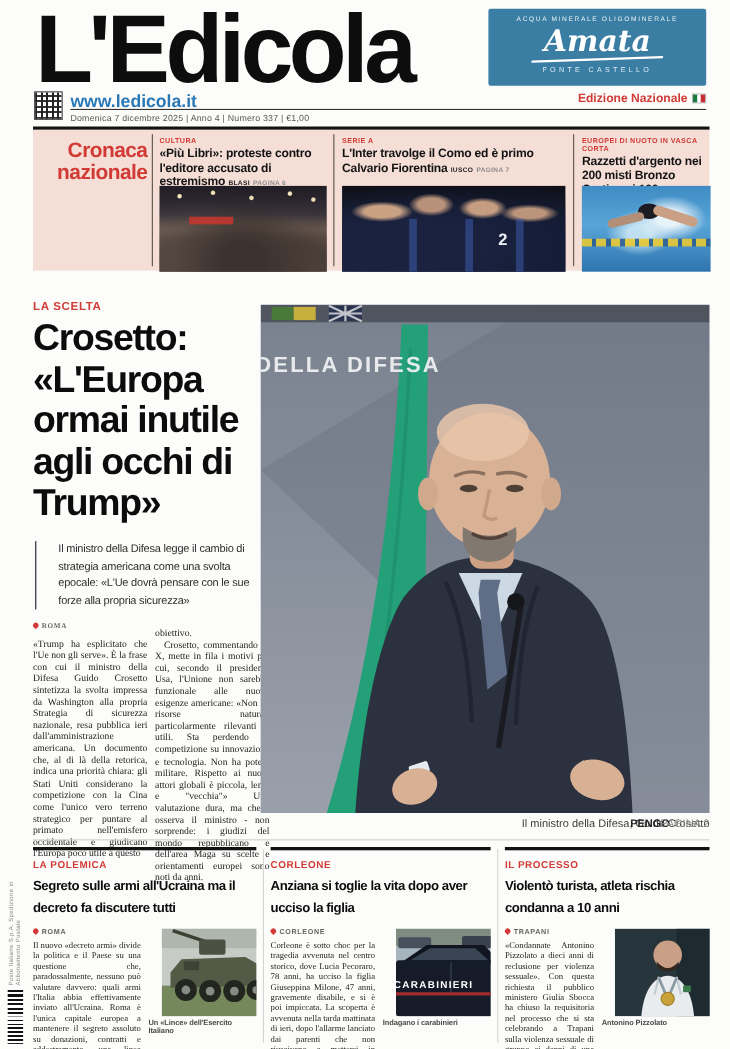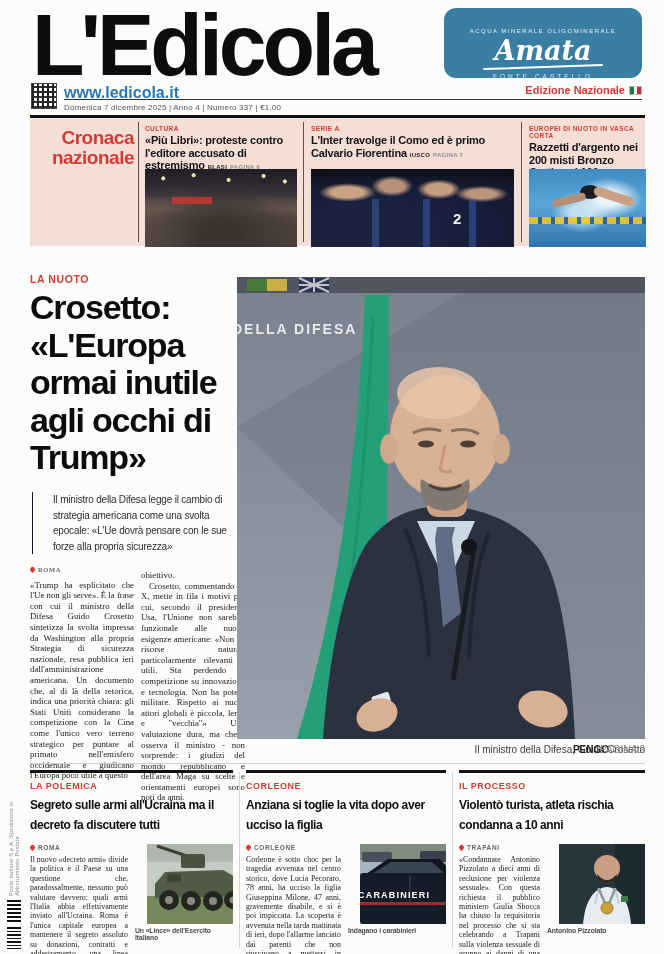--- a/index.html
+++ b/index.html
@@ -12,22 +12,22 @@
   
   .logo {
     position:absolute; left:32px; top:2px;
     font-size:86px; line-height:84px; font-weight:bold;
     letter-spacing:-4px; color:#0d0d0d;
     font-family:"Liberation Sans", sans-serif;
     transform:scaleY(1.02); transform-origin:left top;
   }
   .ad-box {
     position:absolute; right:22px; top:8px; width:198px; height:70px;
-    background:#3a7ea4; color:#fff; text-align:center; border-radius:12px;
-    padding-top:20px;
+    background:#3a7ea4; color:#fff; text-align:center; border-radius:2px;
+    padding-top:7px;
   }
   .ad-tagline { font-size:6px; letter-spacing:1.5px; color:#e8f2f7; }
   .ad-brand {
     font-family:"DejaVu Serif", serif; font-style:italic; font-weight:bold;
     font-size:27px; line-height:30px; margin-top:2px;
   }
   .ad-swash { width:120px; height:2px; background:#fff; margin:0 auto; border-radius:2px; transform:rotate(-2deg); }
   .ad-subline { font-size:6.5px; letter-spacing:3px; margin-top:5px; color:#dcebf3; }
   .qr {
     position:absolute; left:32px; top:84px; width:24px; height:24px;
@@ -110,21 +110,21 @@
   }
   .dateline { font-size:6.5px; font-weight:bold; color:#666; letter-spacing:.6px; }
   .pin { display:inline-block; width:5px; height:5px; background:#d23b35;
     border-radius:50% 50% 0 50%; transform:rotate(45deg); margin-right:3px; }
   .lead-col { position:absolute; width:104px; font-family:"Liberation Serif", serif;
     font-size:8.8px; line-height:10.6px; color:#23211f; text-align:justify; }
   .lead-col p + p { text-indent:8px; }
   .col1 { left:30px; top:565px; }
   .col2 { left:141px; top:570px; }
   .main-photo { position:absolute; left:237px; top:277px; width:408px; height:462px; overflow:hidden; background:#8b93a2; }
-  .photo-bgtext { position:absolute; left:-5px; top:44px; color:#f2f3f5; font-size:14px; font-weight:bold; letter-spacing:2px; opacity:.92; }
+  .photo-bgtext { position:absolute; left:-5px; top:44px; color:#f2f3f5; font-size:20px; font-weight:bold; letter-spacing:2px; opacity:.92; }
   .caption-row { position:absolute; left:237px; right:19px; top:744px; font-size:10px; color:#3c3c3c;text-align:right; }
   .caption-row .credit { position:absolute; right:36px; font-weight:bold; color:#222; }
   .caption-row .pageref-c { position:absolute; right:0; color:#8d8d8d; }
 
   
   .section-rule { position:absolute; left:30px; right:19px; top:763px; height:1px; background:#cfcfcf; }
   .vdiv { position:absolute; top:772px; bottom:6px; width:1px; background:#d4d4d4; }
   .bottom-col { position:absolute; top:770px; }
   .colbar { height:3px; background:#121212; margin-bottom:8px; }
   .bottom-kicker { font-size:9px; font-weight:bold; color:#d23b35; letter-spacing:.5px; margin-bottom:5px; }
@@ -204,21 +204,21 @@
       <p class="strip-head"><span>Razzetti d'argento nei 200 misti Bronzo Curtis nei 100</span> <span class="strip-byline">PALUMBO</span> <span class="strip-page">PAGINA 7</span></p>
       <div class="strip-photo ph-swim" style="left:0; width:117px">
         <div class="lane"></div>
         <div class="cap"></div>
         <div class="arm"></div>
         <div class="arm2"></div>
       </div>
     </div>
   </div>
 
-  <div class="kicker-lead">LA NUOTO</div>
+  <div class="kicker-lead">LA SCELTA</div>
   <h1 class="lead-head">Crosetto: «L'Europa ormai inutile agli occhi di Trump»</h1>
   <div class="standfirst">Il ministro della Difesa legge il cambio di strategia americana come una svolta epocale: «L'Ue dovrà pensare con le sue forze alla propria sicurezza»</div>
 
   <div class="lead-col col1">
     <div class="dateline" style="margin-bottom:4px"><span class="pin"></span><span>ROMA</span></div>
     <p>«Trump ha esplicitato che l'Ue non gli serve». È la frase con cui il ministro della Difesa Guido Crosetto sintetizza la svolta impressa da Washington alla propria Strategia di sicurezza nazionale, resa pubblica ieri dall'amministrazione americana. Un documento che, al di là della retorica, indica una priorità chiara: gli Stati Uniti considerano la competizione con la Cina come l'unico vero terreno strategico per puntare al primato nell'emisfero occidentale e giudicano l'Europa poco utile a questo</p>
   </div>
   <div class="lead-col col2">
     <p>obiettivo.</p>
     <p>Crosetto, commentando in X, mette in fila i motivi per cui, secondo il presidente Usa, l'Unione non sarebbe funzionale alle nuove esigenze americane: «Non ha risorse naturali particolarmente rilevanti o utili. Sta perdendo la competizione su innovazione e tecnologia. Non ha potere militare. Rispetto ai nuovi attori globali è piccola, lenta e "vecchia"» Una valutazione dura, ma che - osserva il ministro - non sorprende: i giudizi del mondo repubblicano e dell'area Maga su scelte e orientamenti europei sono noti da anni.</p>

